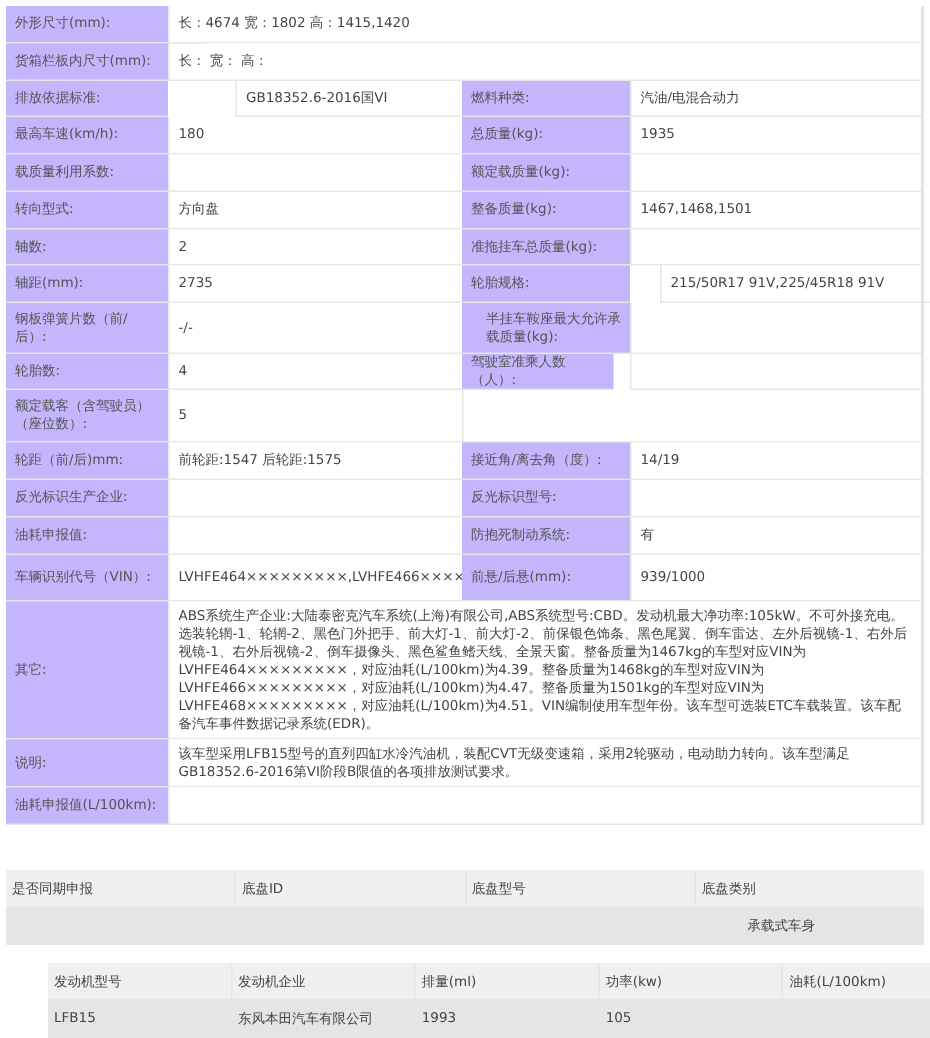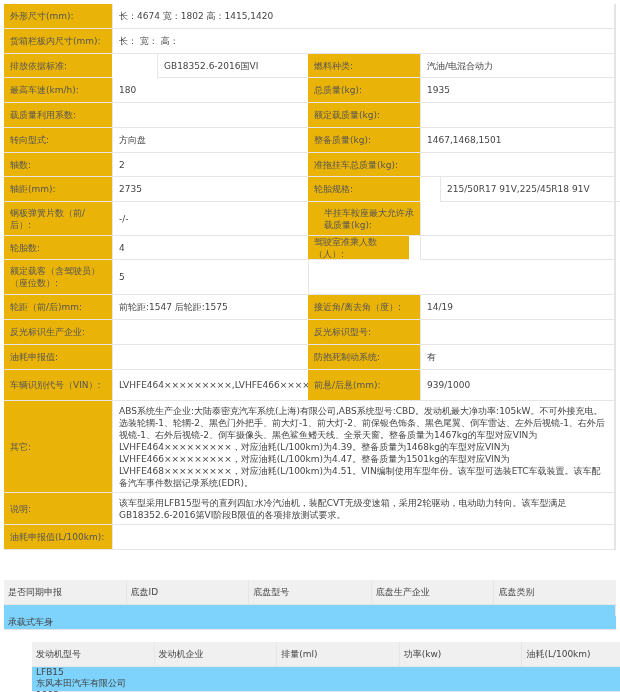--- a/index.html
+++ b/index.html
@@ -1,31 +1,31 @@
 <!DOCTYPE html>
 <html><head>
 <meta charset="utf-8">
 <style>
   * { box-sizing: border-box; margin: 0; padding: 0; }
   body {
     width: 620px; height: 692px; background: #ffffff;
     font-family: "DejaVu Sans", "Liberation Sans", sans-serif;
     font-size: 9px; color: #444; position: relative; overflow: hidden;
   }
-  .lbl { background: #eab308; color: #555; }
+  .lbl { background: #c4b5fd; color: #555; }
   .val { background: #ffffff; color: #444; }
   .cell {
     position: absolute; padding: 0 6px; display: flex; align-items: center;
     border-bottom: 1px solid #e6e6e6; line-height: 12px; overflow: hidden;
   }
   .cell.wrap { white-space: normal; }
   .frame { position: absolute; border-right: 2px solid #e4e4e4; }
   .tbl2 { position: absolute; left: 4px; width: 612px; }
   .hrow { display: flex; background: #f0f0f0; height: 25px; border-bottom: 1px solid #e6e6e6; }
-  .drow { display: flex; background: #7dd3fc; height: 25px; border-bottom: 1px solid #e6e6e6; flex-direction: column; }
+  .drow { display: flex; background: #e5e5e5; height: 25px; border-bottom: 1px solid #e6e6e6; }
   .hrow > div, .drow > div {
     flex: 1; display: flex; align-items: center; padding: 0 4px;
     border-right: 1px solid #e6e6e6;
   }
   .hrow > div:last-child, .drow > div:last-child { border-right: none; }
 </style>
 </head>
 <body>
 
 <div id="spec">
@@ -91,21 +91,20 @@
     <div class="cell lbl wrap" style="top: 525px; left: 4px; width: 108px; height: 25px;">油耗申报值(L/100km):</div>
     <div class="cell val wrap" style="top: 525px; left: 112px; width: 502px; height: 25px; border-left: 1px solid rgb(230, 230, 230);"></div>
     <div class="frame" style="top: 4px; left: 614px; height: 546px; width: 2px;"></div>
   </div>
 
 <div class="tbl2" style="top:580px;">
   <div class="hrow">
     <div>是否同期申报</div>
     <div>底盘ID</div>
     <div>底盘型号</div>
-    <div>底盘生产企业</div>
     <div>底盘类别</div>
   </div>
   <div class="drow">
     <div></div>
     <div></div>
     <div></div>
     <div></div>
     <div>承载式车身</div>
   </div>
 </div>

